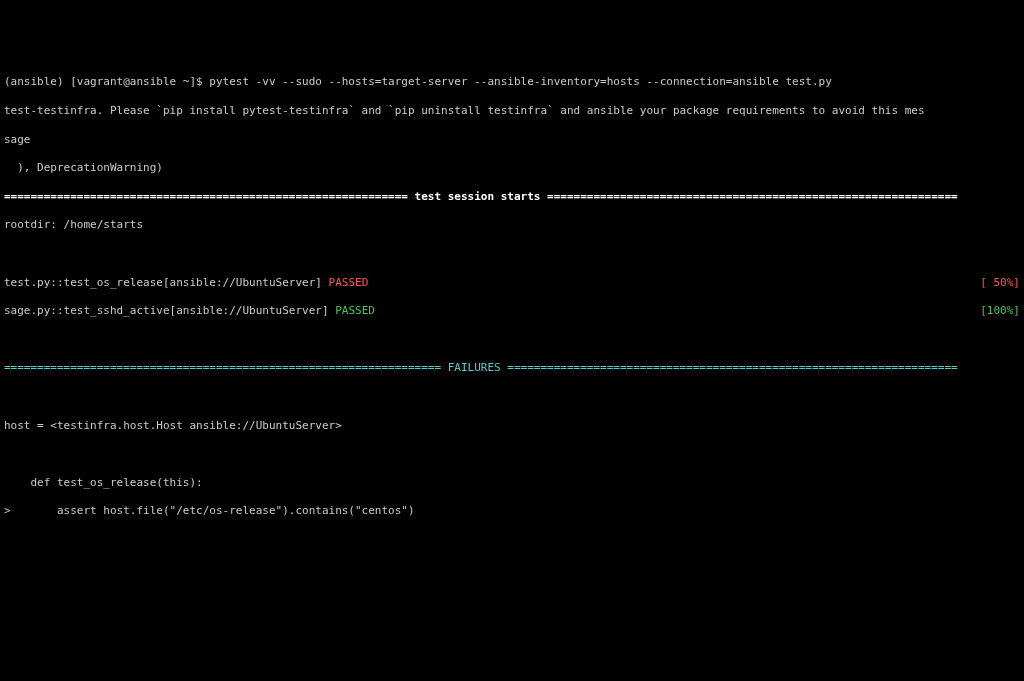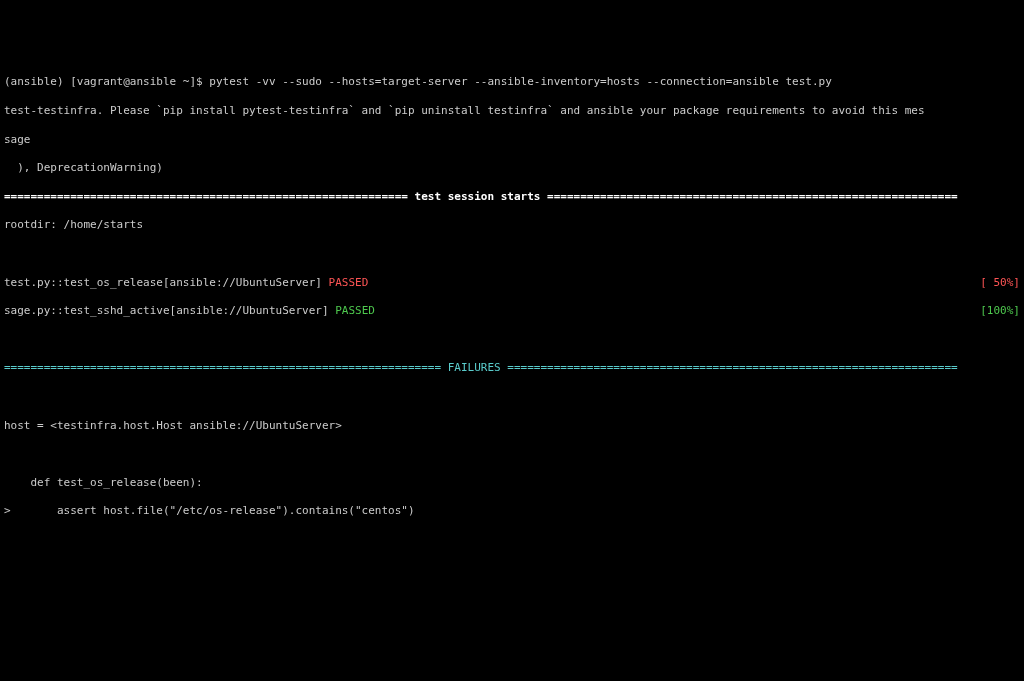--- a/index.html
+++ b/index.html
@@ -35,21 +35,21 @@
 <span class="line bold-white">============================================================= test session starts ==============================================================</span>
 <span class="line white">rootdir: /home/starts</span>
 <span class="line">&nbsp;</span>
 <span class="line"><span class="white">test.py::test_os_release[ansible://UbuntuServer] </span><span class="red">PASSED</span><span class="red" style="float:right">[ 50%]</span></span>
 <span class="line"><span class="white">sage.py::test_sshd_active[ansible://UbuntuServer] </span><span class="green">PASSED</span><span class="green" style="float:right">[100%]</span></span>
 <span class="line">&nbsp;</span>
 <span class="line cyan">================================================================== FAILURES ====================================================================</span>
 <span class="line">&nbsp;</span>
 <span class="line white">host = &lt;testinfra.host.Host ansible://UbuntuServer&gt;</span>
 <span class="line">&nbsp;</span>
-<span class="line white">    def test_os_release(been):</span>
+<span class="line white">    def test_os_release(this):</span>
 <span class="line white">&gt;       assert host.file("/etc/os-release").contains("centos")</span>
 
 
 
 
 
 
 
 
 

